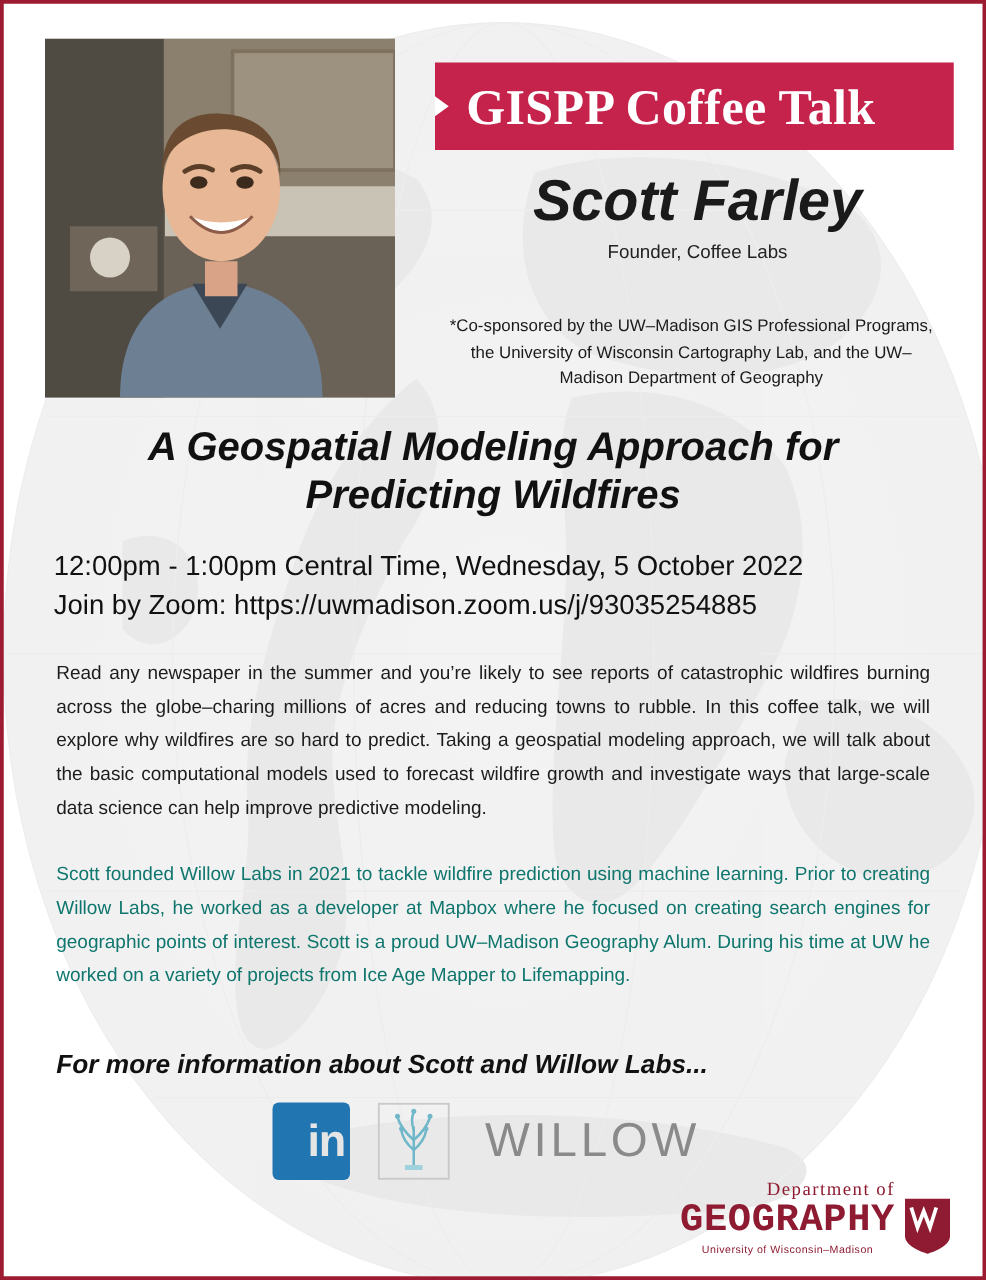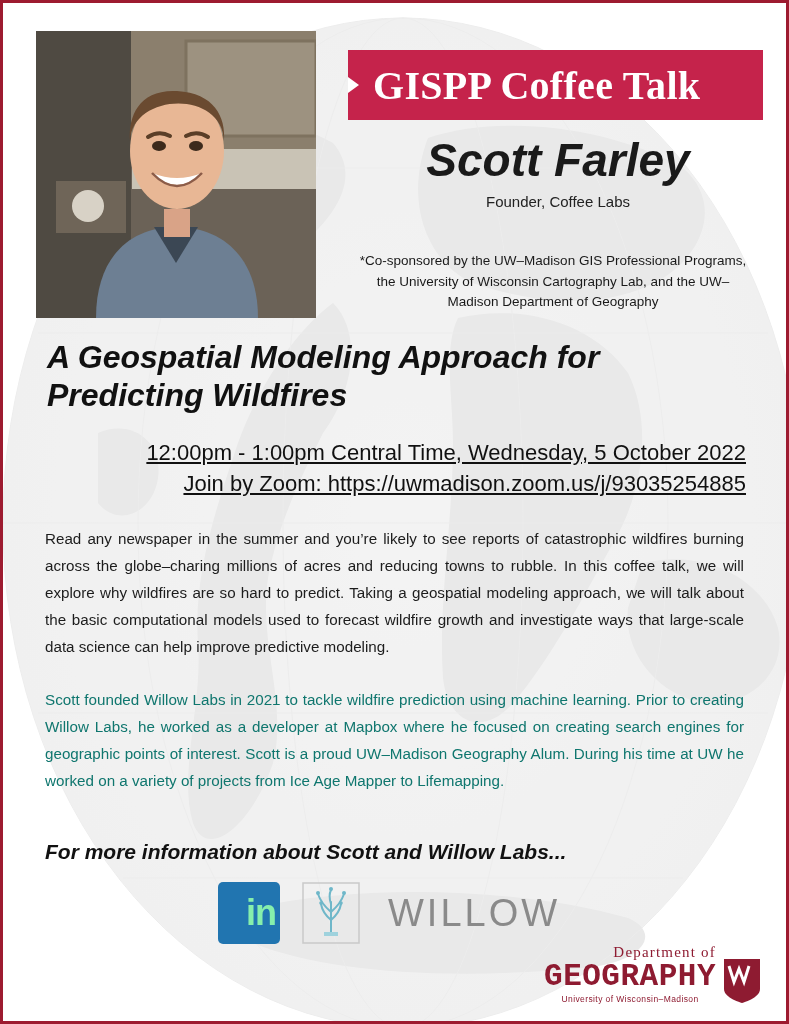--- a/index.html
+++ b/index.html
@@ -113,33 +113,33 @@
     width: 400px;
     text-align: center;
     font-size: 13.5px;
     line-height: 1.52;
     color: #1a1a1a;
   }
 
   
   .talk-title {
     margin: 6px 44px 0 44px;
+    text-align: center;
     font-size: 32px;
     font-weight: bold;
     font-style: italic;
     line-height: 1.18;
     color: #111111;
   }
   .logistics {
     margin: 22px 40px 0 40px;
-    text-align: right;
+    text-align: left;
     font-size: 22px;
     line-height: 1.42;
     color: #111111;
-    text-decoration: underline;
   }
 
   
   .abstract {
     margin: 26px 42px 0 42px;
     font-size: 15.2px;
     line-height: 1.78;
     color: #1c1c1c;
     text-align: justify;
   }
@@ -171,21 +171,21 @@
   .linkedin {
     width: 62px;
     height: 62px;
     background: #2175b0;
     border-radius: 5px;
     position: relative;
   }
   .linkedin .li-text {
     position: absolute;
     left: 0; top: 0; right: 0; bottom: 0;
-    color: #86efac;
+    color: #e5e5e5;
     font-family: "Liberation Sans", sans-serif;
     font-weight: bold;
     font-size: 36px;
     display: flex;
     align-items: center;
     justify-content: center;
     letter-spacing: -1px;
     padding-bottom: 0;
     box-sizing: border-box;
     margin-left: 24px;

